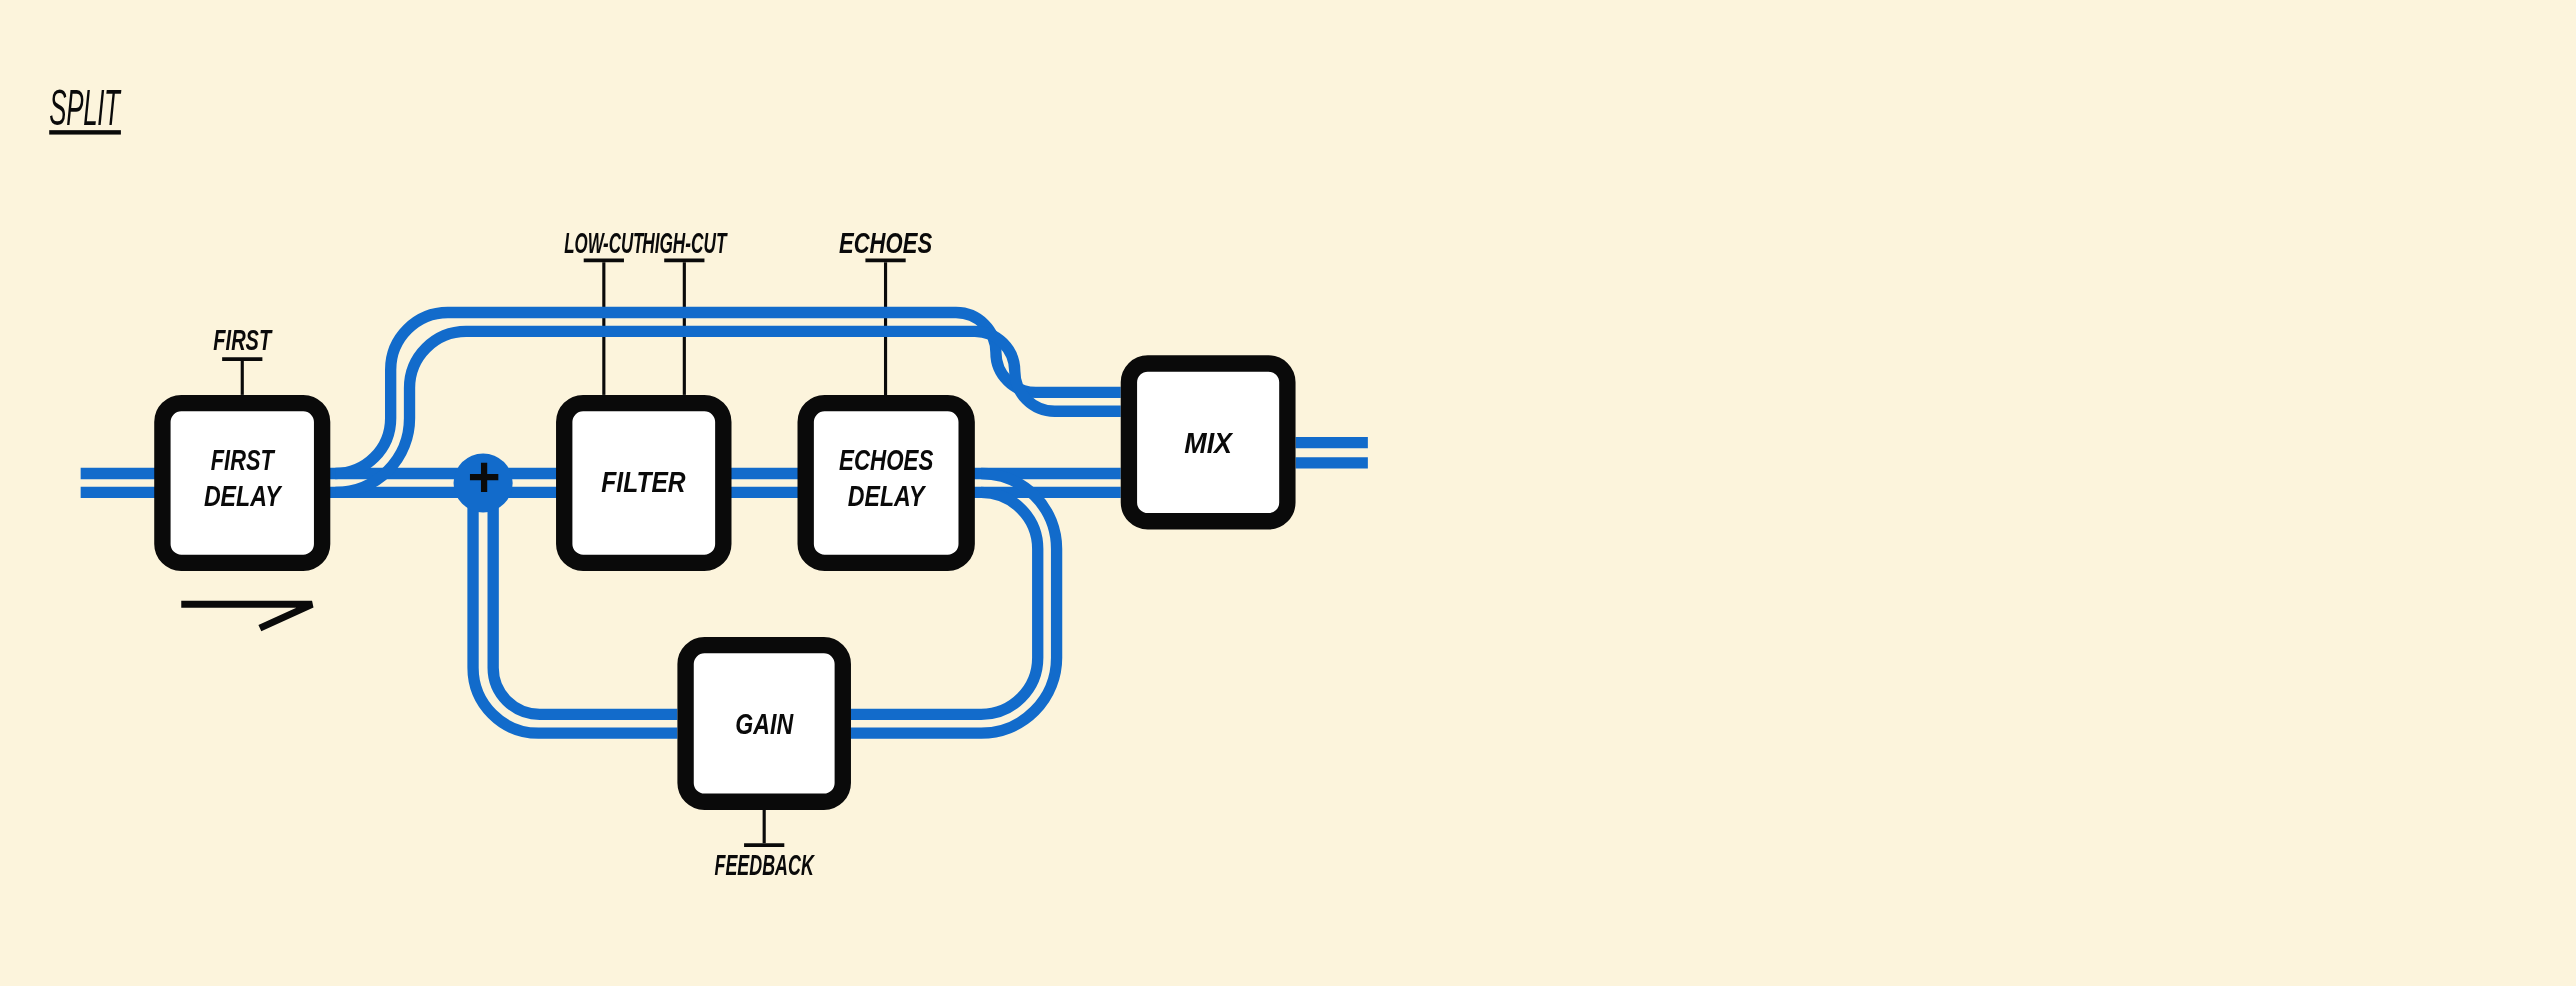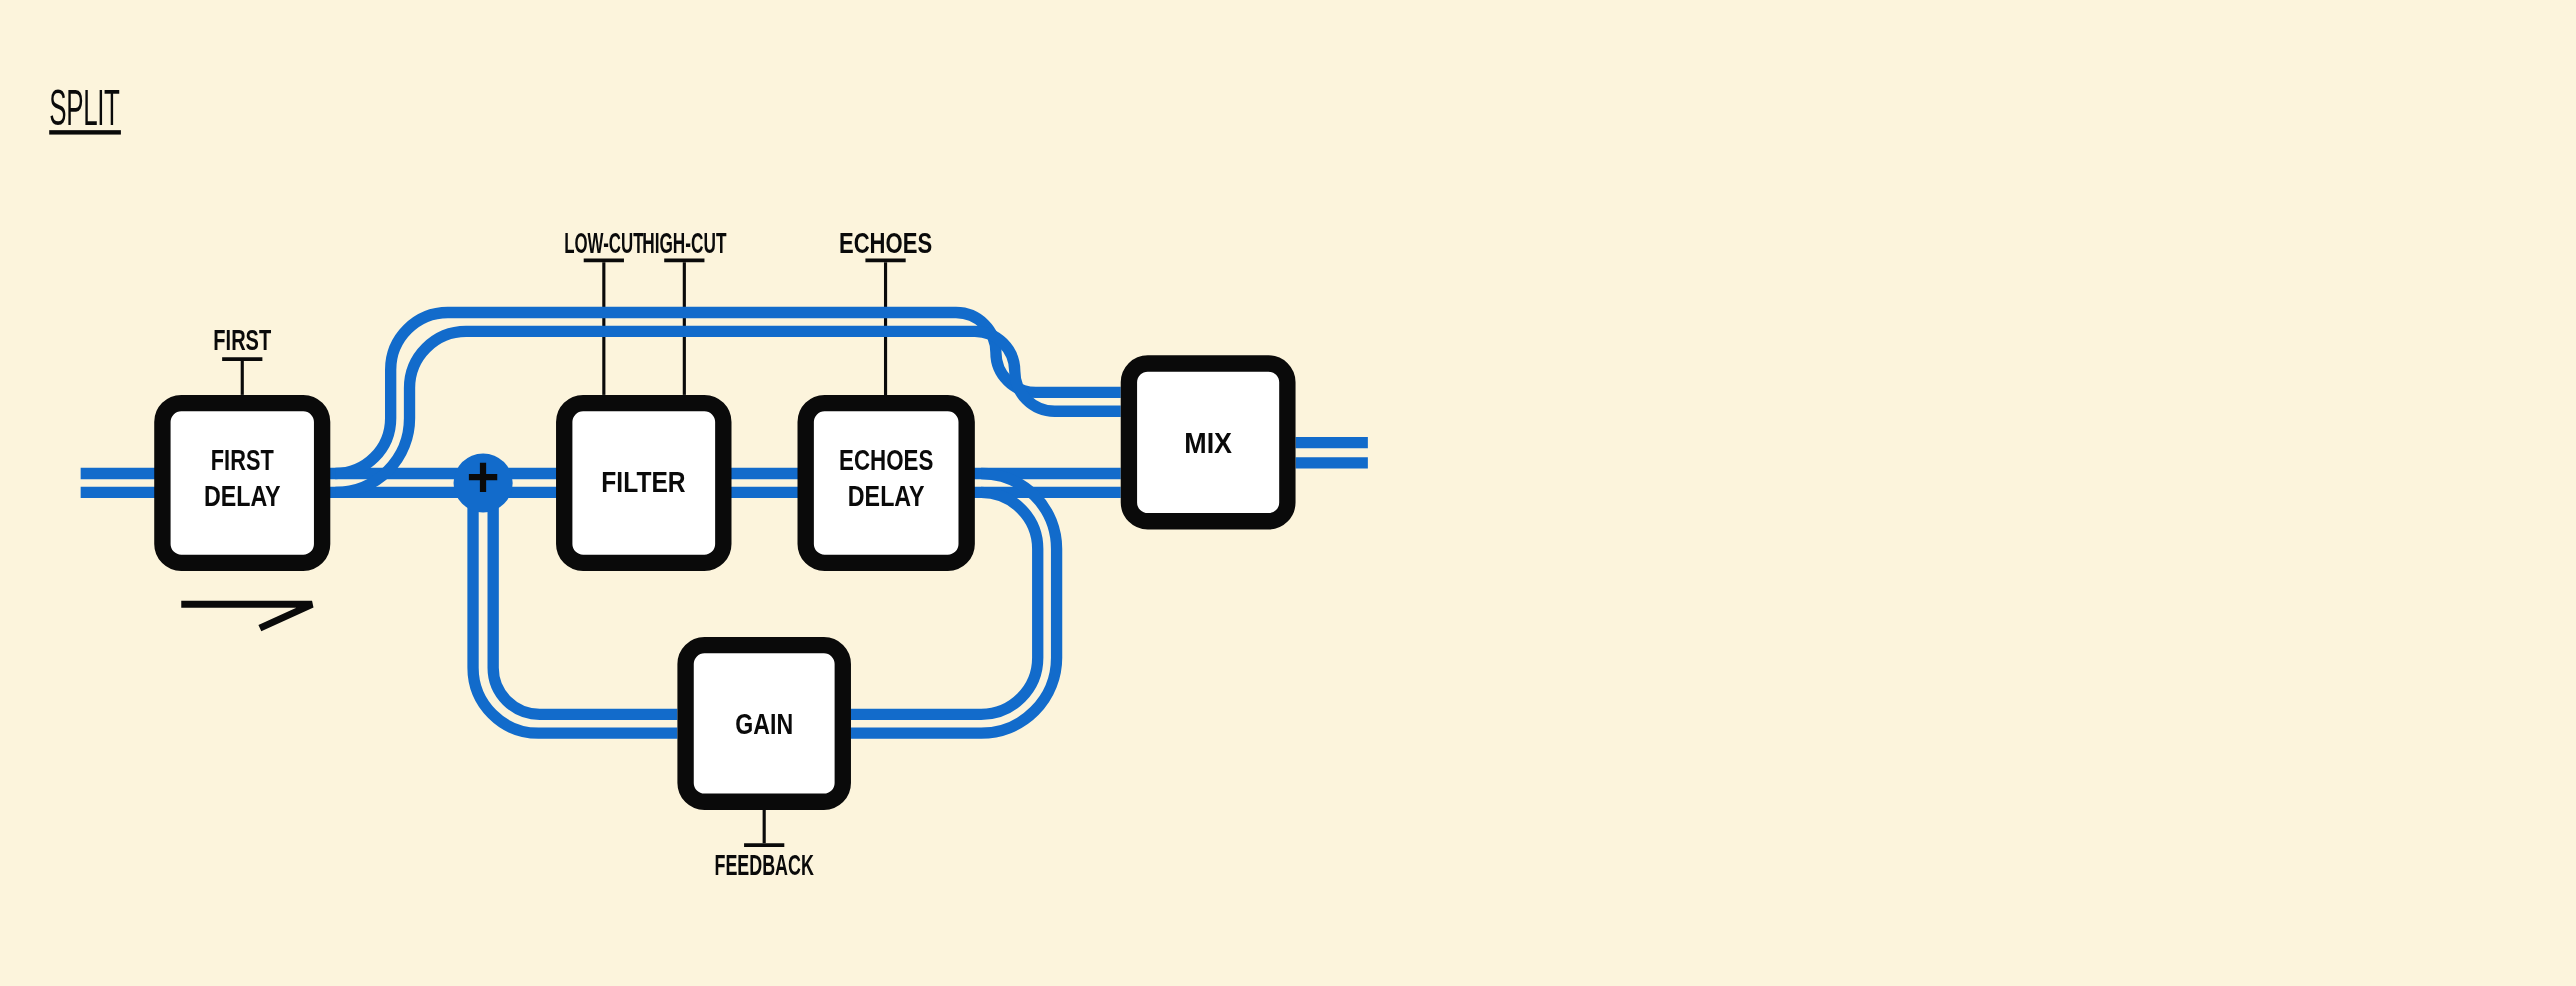--- a/index.html
+++ b/index.html
@@ -5,20 +5,21 @@
   html, body {
     margin: 0;
     padding: 0;
     background: #FCF4DC;
   }
   .stage {
     width: 2576px;
     height: 986px;
     position: relative;
     overflow: hidden;
+    font-style: italic;
   }
   svg { display: block; }
   text {
     font-family: "Liberation Sans", "DejaVu Sans", sans-serif;
     fill: #0A0A0A;
   }
   .block-label, .param-label {
     font-weight: bold;
     font-size: 47px;
   }

